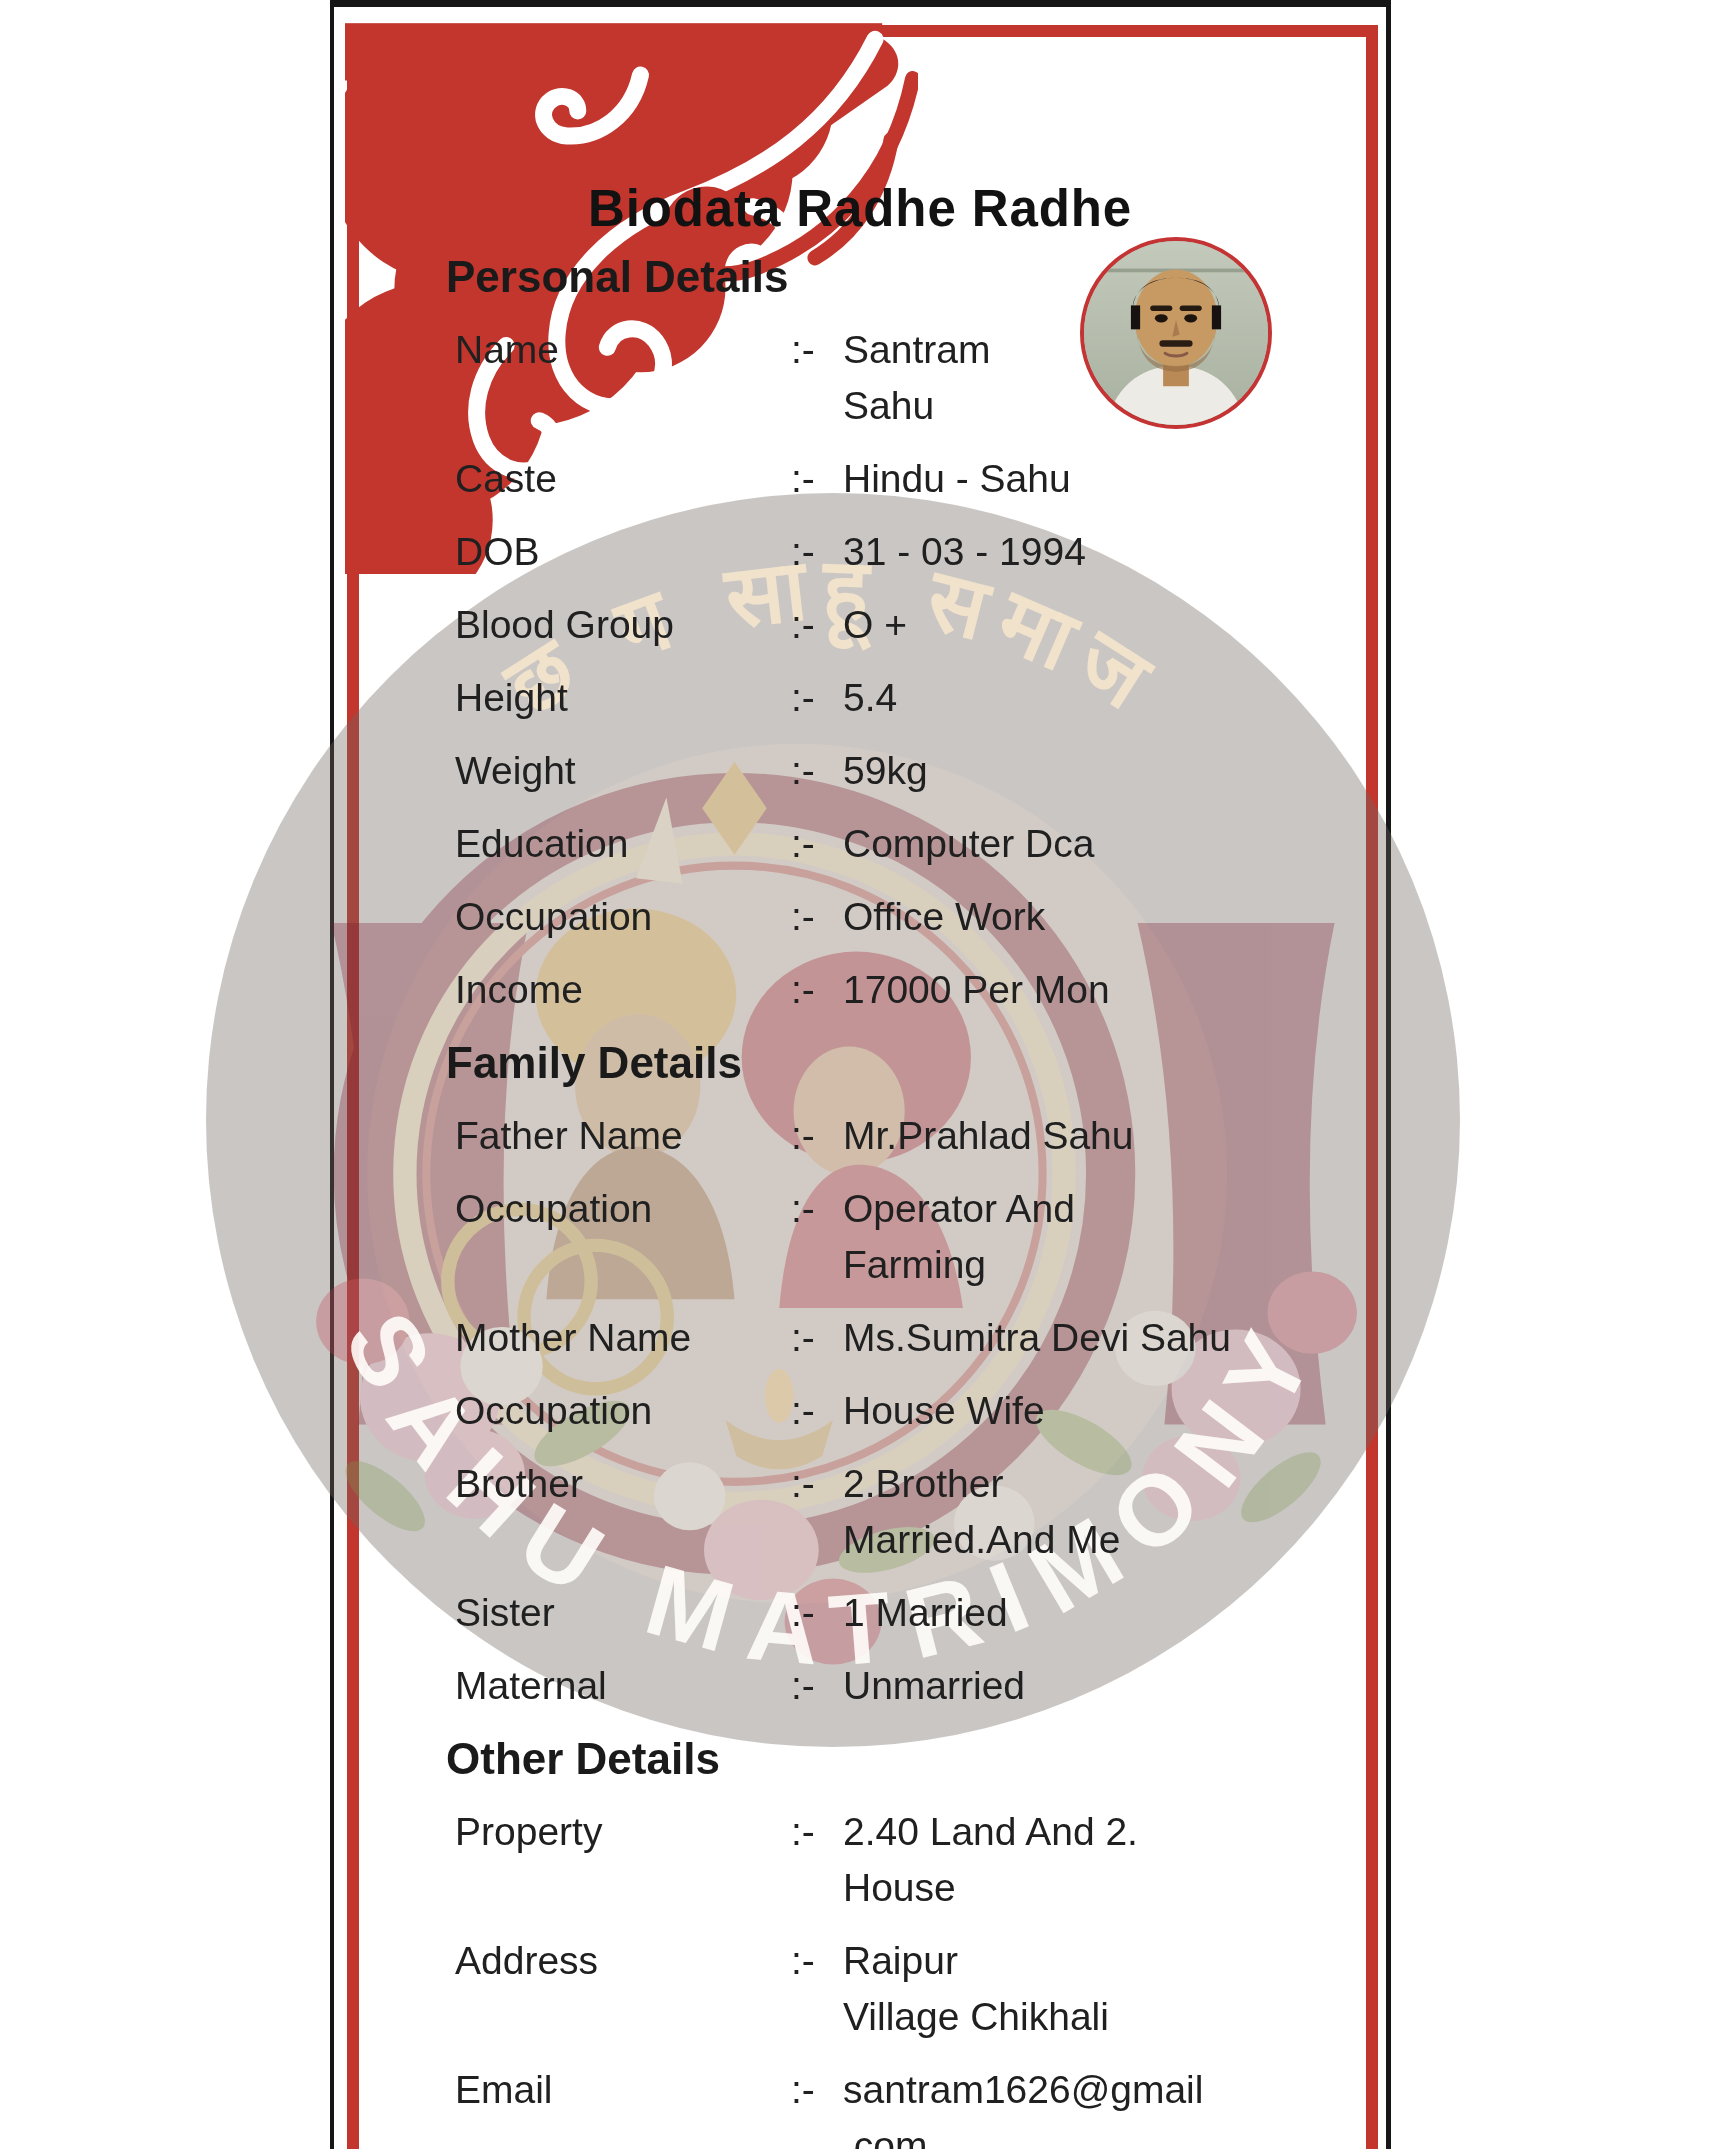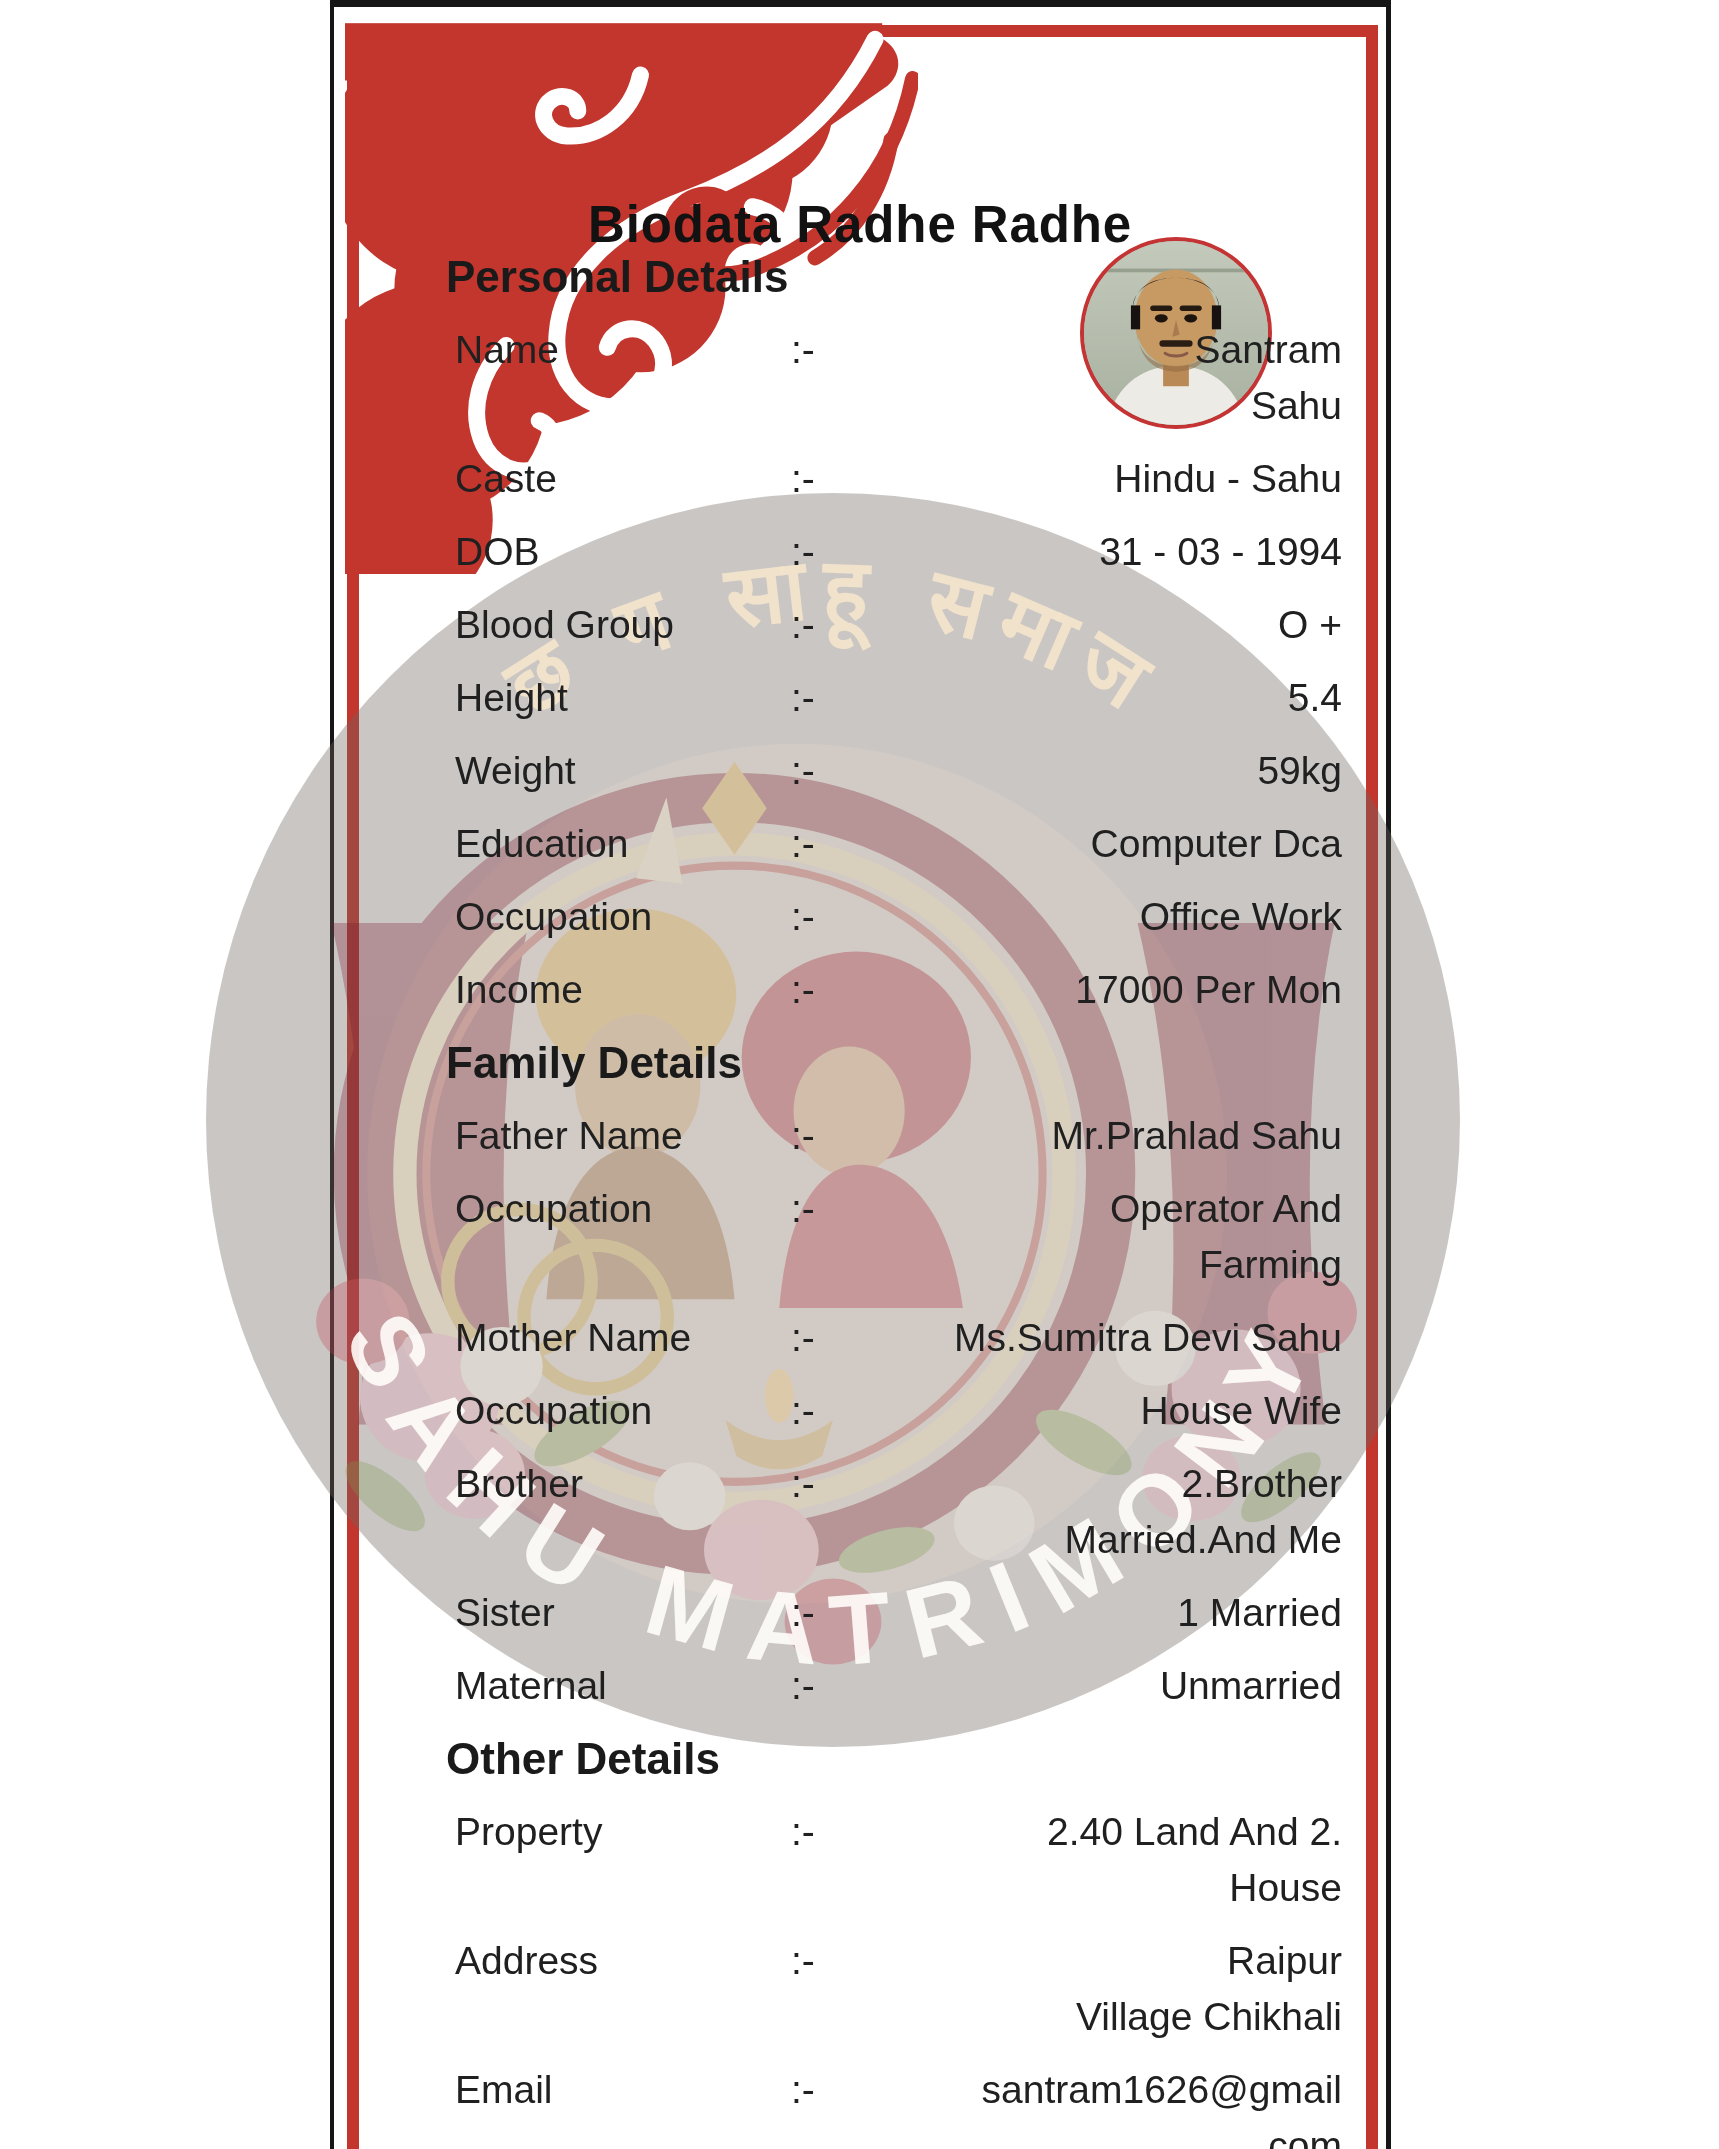--- a/index.html
+++ b/index.html
@@ -18,21 +18,21 @@
     box-sizing:border-box;
   }
   .red-frame{
     position:absolute;left:12.5px;right:8px;top:18px;bottom:-27px;
     border:12.5px solid #c2362e;border-bottom:none;
   }
   .corner-decor{position:absolute;left:10.7px;top:16px;width:573px;height:551px;}
 
   
   .title{
-    position:absolute;left:0;right:0;top:172px;margin:16px;z-index:3;
+    position:absolute;left:0;right:0;top:172px;margin:0;z-index:3;
     text-align:center;font-size:51px;font-weight:700;color:#121212;letter-spacing:0.9px;
   }
 
   
   .photo{
     position:absolute;left:746px;top:230px;width:184px;height:184px;z-index:3;
     border:4.5px solid #c53434;border-radius:50%;overflow:hidden;background:#b3bcae;
   }
   .photo svg{display:block;width:100%;height:100%;}
 
@@ -40,21 +40,21 @@
   .content{
     position:absolute;left:112px;top:242px;width:896px;z-index:3;
     color:#202020;font-size:39px;line-height:56px;
   }
   .content h2{
     margin:0 0 17px 0;font-size:44px;font-weight:700;color:#1a1a1a;line-height:56px;
   }
   .row{display:flex;align-items:flex-start;margin:0 0 17px 9px;}
   .lbl{width:336px;flex:0 0 auto;}
   .sep{width:52px;flex:0 0 auto;}
-  .val{flex:1 1 auto;text-align:right;}
+  .val{flex:1 1 auto;}
   .ln{display:block;}
 
   
   .watermark{position:absolute;left:206px;top:493px;width:1254px;height:1254px;z-index:2;pointer-events:none;}
   .watermark svg{display:block;width:100%;height:100%;}
 </style>
 </head>
 <body>
 
 <div class="page">

